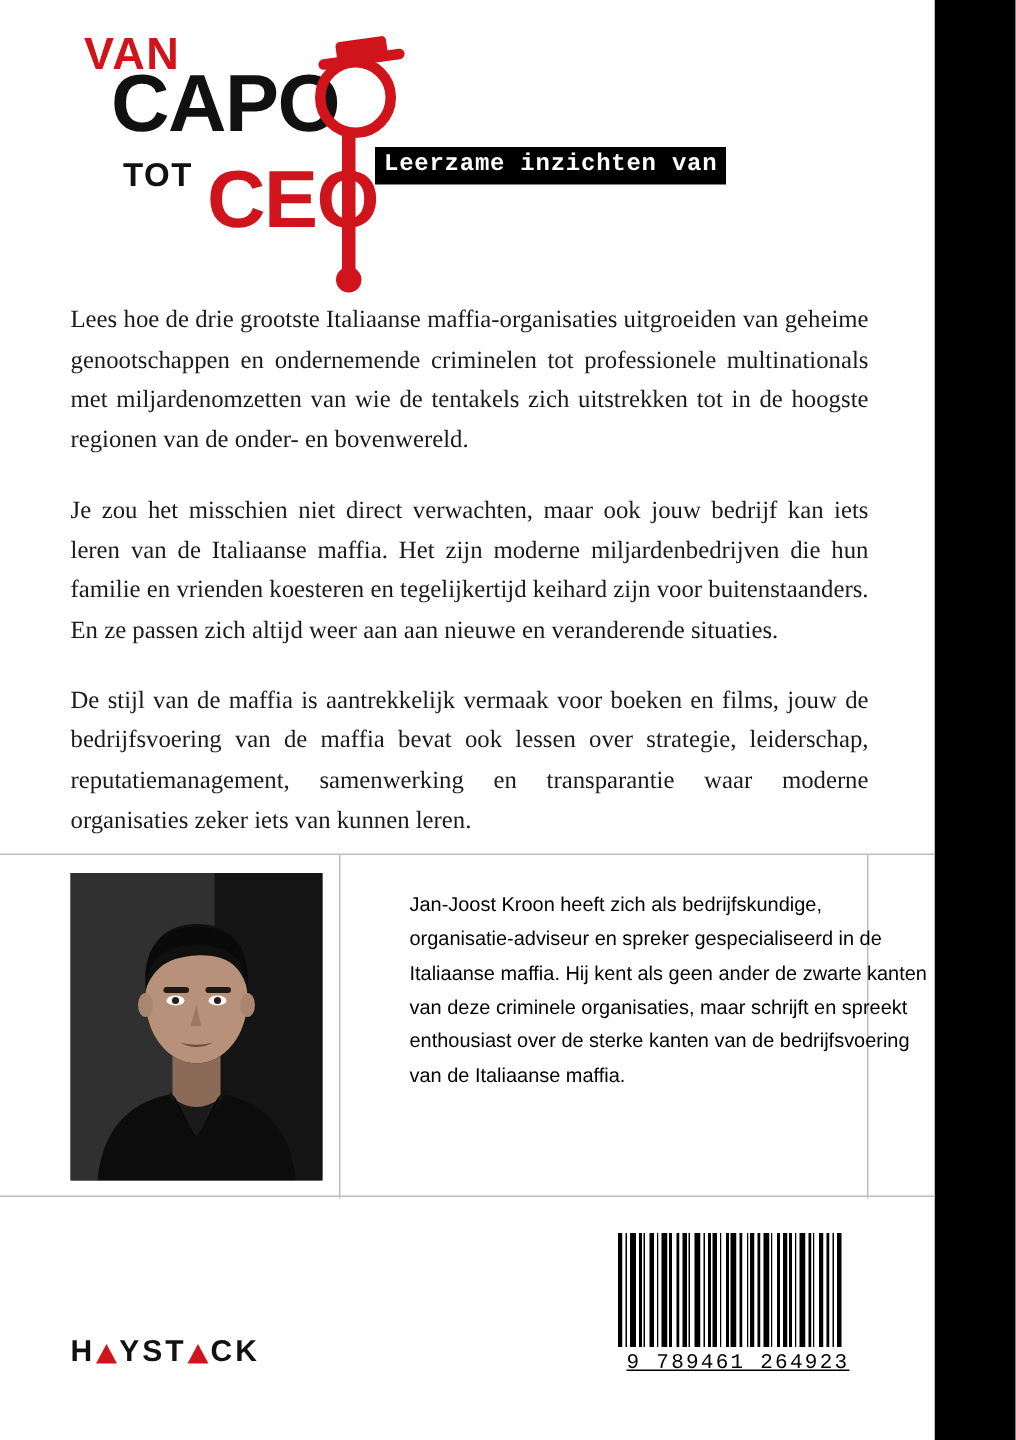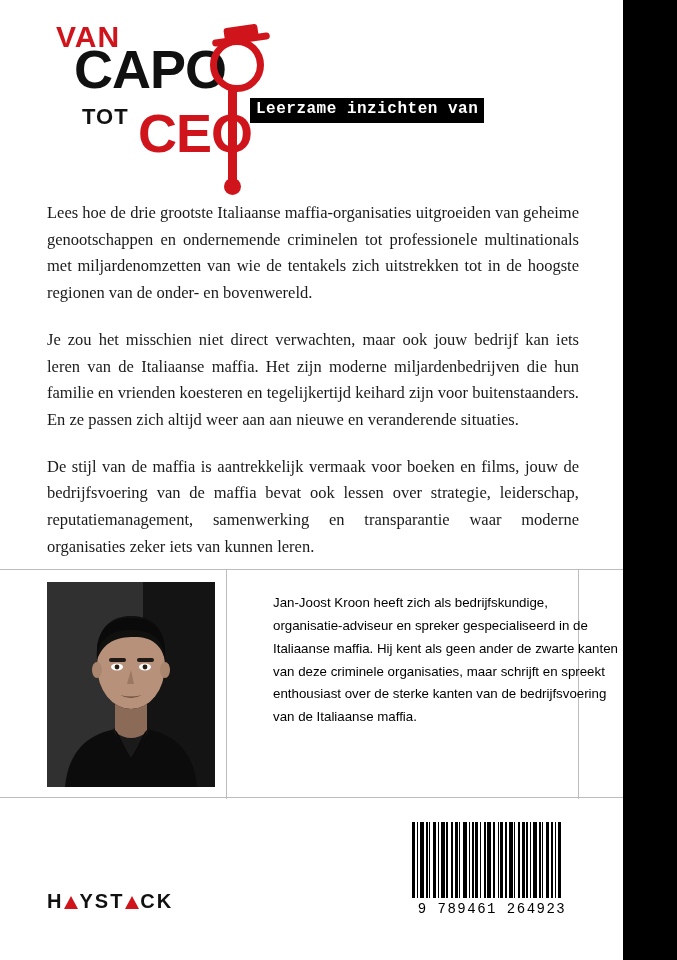--- a/index.html
+++ b/index.html
@@ -272,20 +272,21 @@
     background: #000;
     height: 100%;
   }
   .barcode .num {
     font-family: "Liberation Mono", monospace;
     font-size: 14px;
     letter-spacing: 1.5px;
     color: #000;
     text-align: center;
     margin-top: 3px;
+    text-decoration: underline;
   }
 </style>
 </head>
 <body>
 
 <div class="page">
 
   <div class="right-strip"></div>
 
   <div class="cover">

